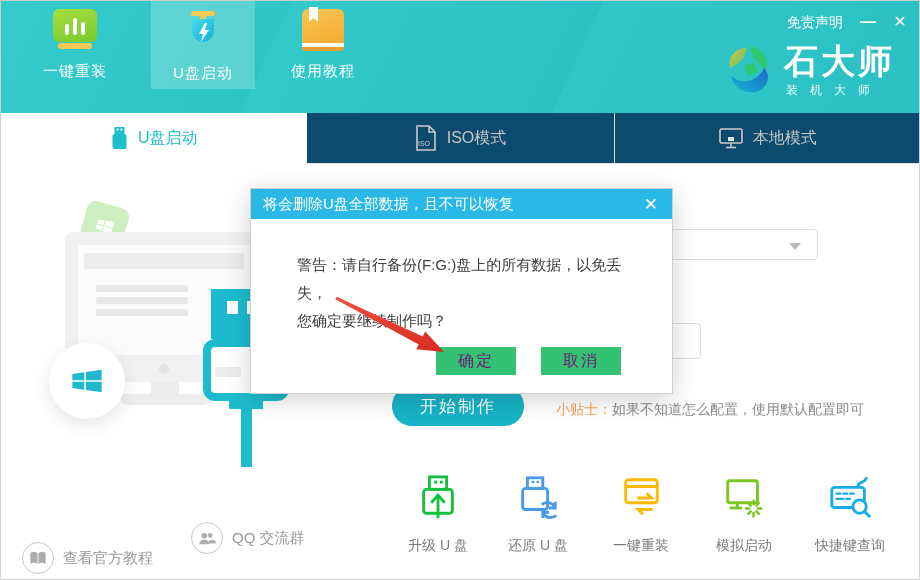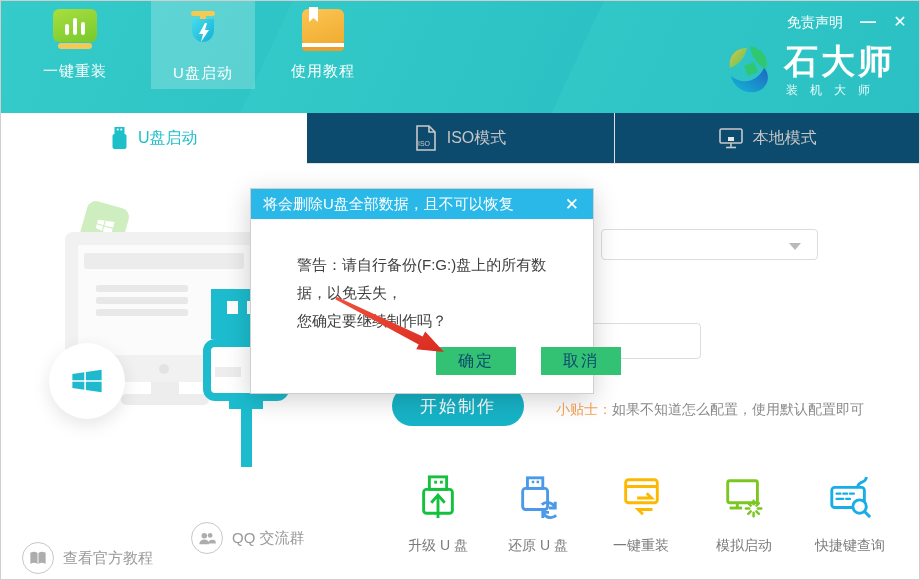--- a/index.html
+++ b/index.html
@@ -96,28 +96,28 @@
   .f-link-1 { left:21px; top:378px; }
   .f-link-2 { left:190px; top:358px; }
   .f-circle { width:32px; height:32px; border:1px solid #c8c8c8; border-radius:50%;
     display:flex; align-items:center; justify-content:center; }
   .f-label { color:#999; font-size:15px; }
   .tool { position:absolute; top:310px; width:96px; display:flex; flex-direction:column; align-items:center;
     gap:17px; cursor:pointer; }
   .tool-label { color:#7b7b7b; font-size:14px; white-space:nowrap; }
   .t1{left:389px;} .t2{left:489px;} .t3{left:592px;} .t4{left:695px;} .t5{left:801px;}
   
-  .modal { position:absolute; left:249px; top:187px; width:344px; height:206px; background:#fff;
+  .modal { position:absolute; left:249px; top:187px; width:423px; height:206px; background:#fff;
     border:1px solid #cfcfcf; box-shadow:0 6px 24px rgba(0,0,0,.18); z-index:10; }
   .modal-header { position:absolute; left:0; top:0; right:0; height:30px; background:#29b8e8;
     display:flex; align-items:center; padding:0 12px; }
   .modal-title { color:#fff; font-size:15px; flex:1; }
   .modal-close { color:#fff; font-size:17px; cursor:pointer; line-height:1; padding:0 2px; }
   .modal-body { position:absolute; left:46px; top:62px; right:40px; font-size:15px; color:#404040; line-height:28px; }
-  .dlg-btn { position:absolute; width:80px; height:28px; background:#33c173; color:#0c4a6e; font-size:16px;
+  .dlg-btn { position:absolute; width:80px; height:28px; background:#33c173; color:#701a75; font-size:16px;
     display:flex; align-items:center; justify-content:center; cursor:pointer; letter-spacing:2px; }
   .dlg-confirm { left:185px; top:158px; }
   .dlg-cancel { left:290px; top:158px; }
   .arrow-svg { position:absolute; left:325px; top:288px; z-index:20; pointer-events:none; }
 </style>
 </head>
 <body>
 
 <div class="window">
 

